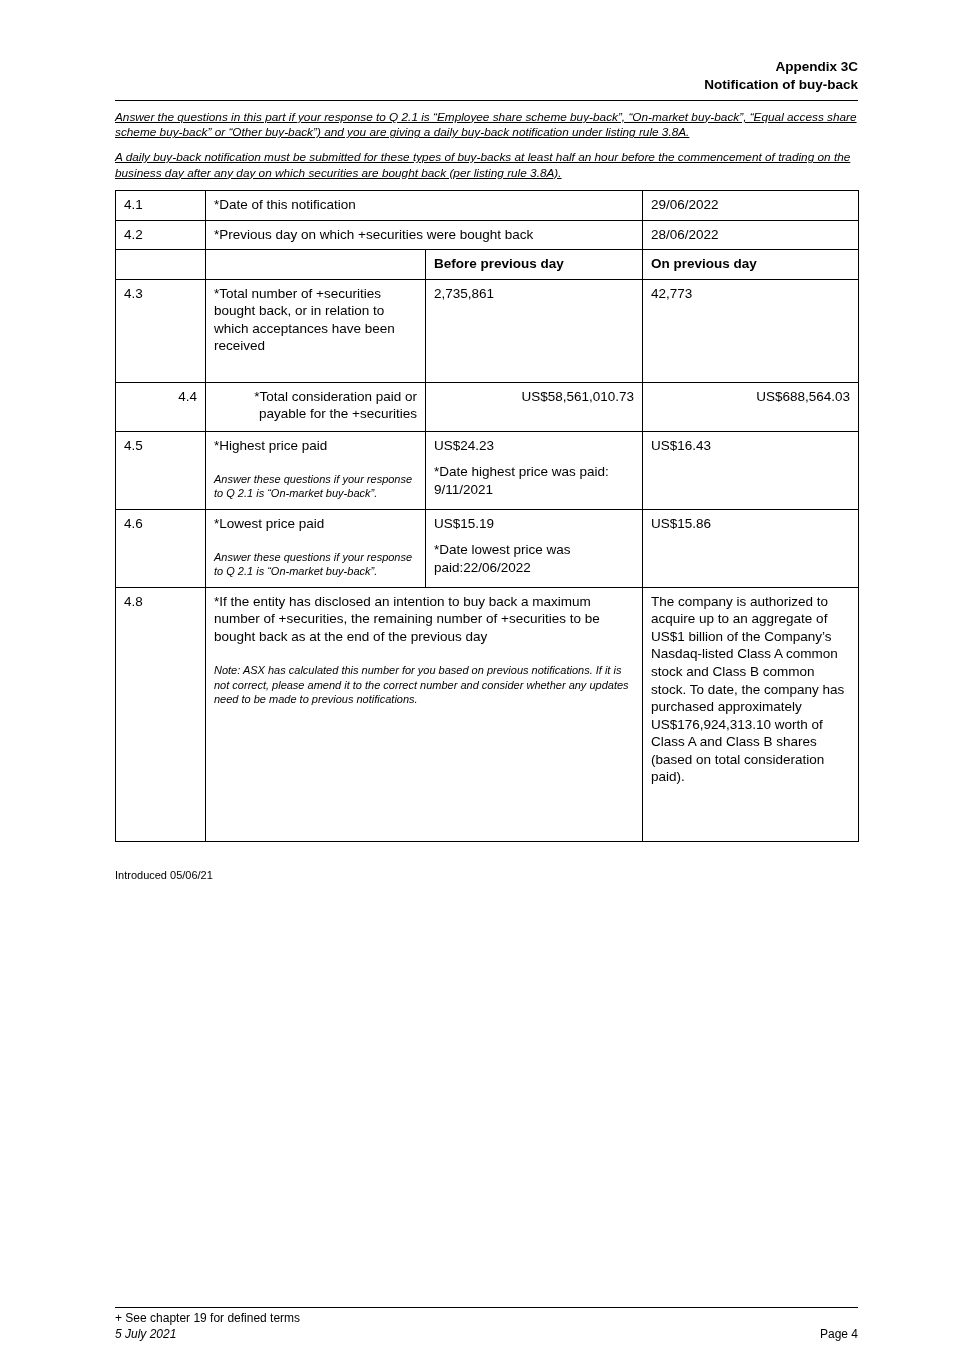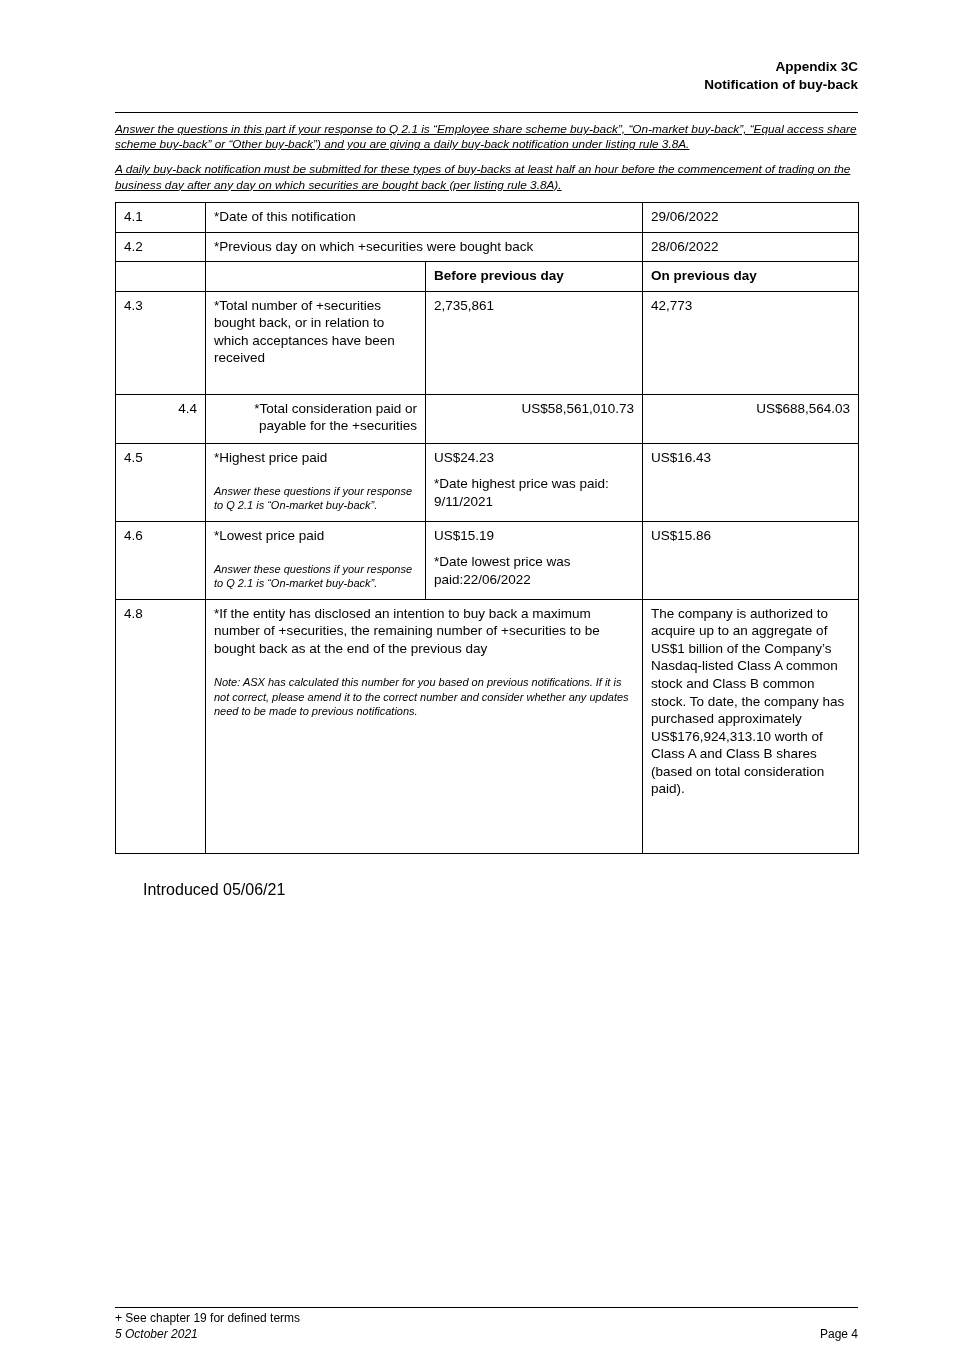--- a/index.html
+++ b/index.html
@@ -20,21 +20,21 @@
     height: 1365px;
   }
   
   .doc-header {
     padding-top: 58px;
     text-align: right;
     font-weight: bold;
     font-size: 13.5px;
     line-height: 1.33;
     border-bottom: 1px solid #000;
-    padding-bottom: 18px;
+    padding-bottom: 6px;
   }
   
   .part-title {
     margin-top: 46px;
     font-size: 22.5px;
     font-weight: normal;
     letter-spacing: 0.1px;
   }
   
   .intro p {
@@ -68,22 +68,21 @@
   }
   .cell-para { margin-top: 9px; }
   tr.r-41 td, tr.r-42 td, tr.r-hdr td { height: 29px; margin-top: 27px; }
   tr.r-43 td { height: 103px; }
   tr.r-44 td { height: 49px; text-align: right; }
   tr.r-45 td, tr.r-46 td { height: 78px; }
   tr.r-48 td { height: 254px; }
   
   .introduced {
     margin-top: 27px;
-    font-size: 16px;
-    margin-left: 28px;
+    font-size: 11px;
   }
   
   .doc-footer {
     position: absolute;
     left: 115px;
     top: 1271px;
     width: 743px;
     border-top: 1px solid #000;
     padding-top: 3px;
     font-size: 12px;
@@ -192,16 +191,16 @@
   </tbody>
     </table>
 
   <div class="introduced">Introduced 05/06/21</div>
 
 </div>
 
 <div class="doc-footer">
   <div>+ See chapter 19 for defined terms</div>
   <div class="footer-row">
-    <div class="footer-date">5 October 2021</div>
+    <div class="footer-date">5 July 2021</div>
     <div>Page 4</div>
   </div>
 </div>
 
 </body></html>

